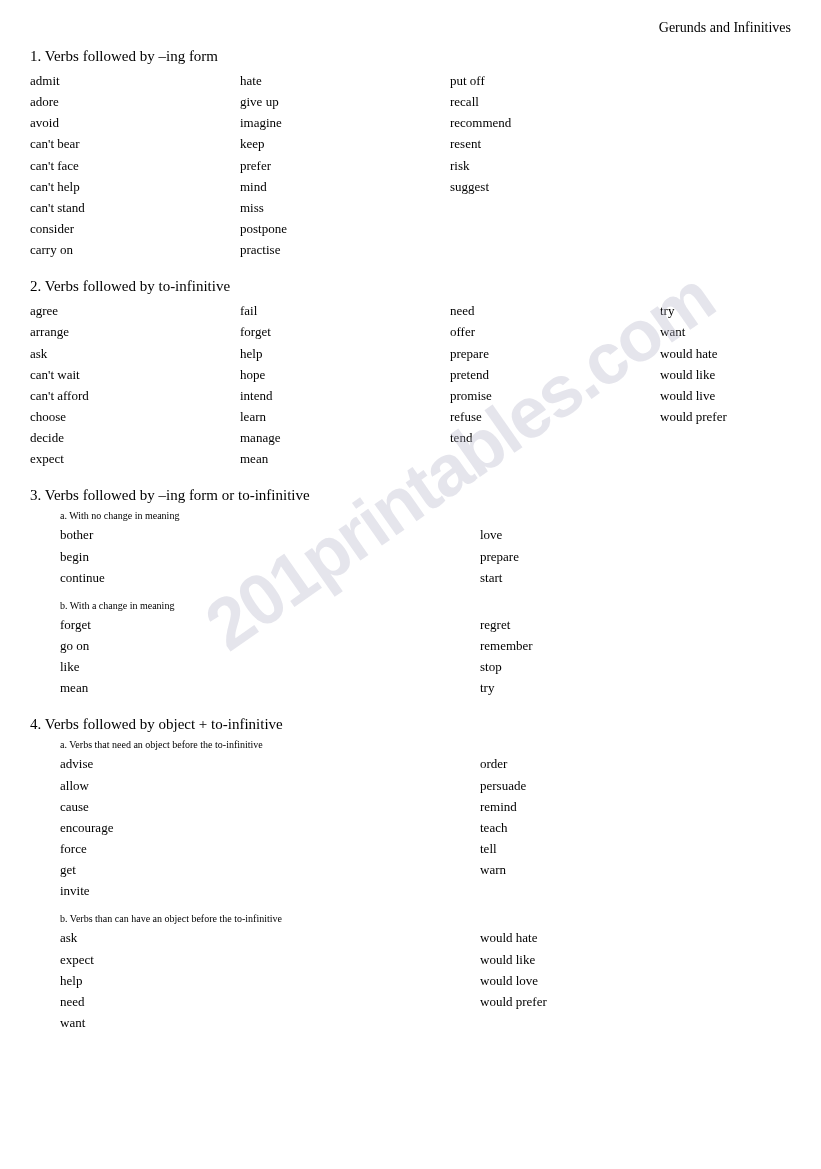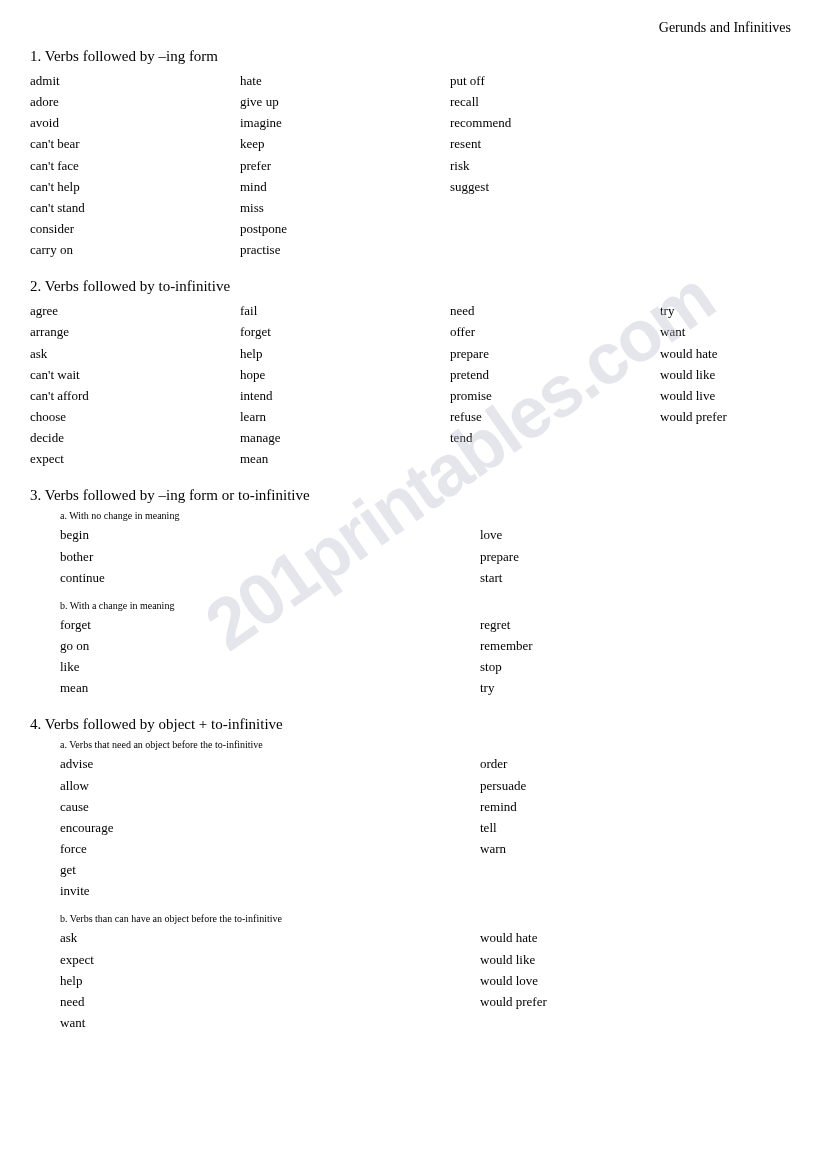--- a/index.html
+++ b/index.html
@@ -154,22 +154,22 @@
       </div>
   </div>
 </div>
 
 <div class="section">
   <div class="section-header">3.   Verbs followed by –ing form or to-infinitive</div>
   <div class="subsection">
     <div class="subsection-header">a.   With no change in meaning</div>
     <div class="sub-word-grid">
       <div class="col" id="s3ac1">
+          <span class="word">bother</span>
           <span class="word">begin</span>
-          <span class="word">bother</span>
           <span class="word">continue</span>
         </div>
       <div class="col" id="s3ac2">
           <span class="word">love</span>
           <span class="word">prepare</span>
           <span class="word">start</span>
         </div>
     </div>
   </div>
   <div class="subsection">
@@ -202,20 +202,21 @@
           <span class="word">cause</span>
           <span class="word">encourage</span>
           <span class="word">force</span>
           <span class="word">get</span>
           <span class="word">invite</span>
         </div>
       <div class="col" id="s4ac2">
           <span class="word">order</span>
           <span class="word">persuade</span>
           <span class="word">remind</span>
+          <span class="word">teach</span>
           <span class="word">tell</span>
           <span class="word">warn</span>
         </div>
     </div>
   </div>
   <div class="subsection">
     <div class="subsection-header">b.   Verbs than can have an object before the to-infinitive</div>
     <div class="sub-word-grid">
       <div class="col" id="s4bc1">
           <span class="word">ask</span>

